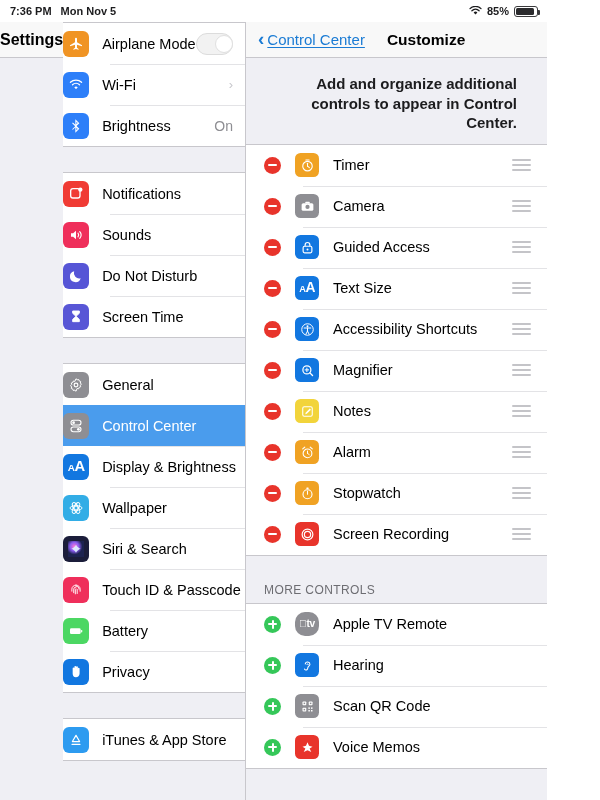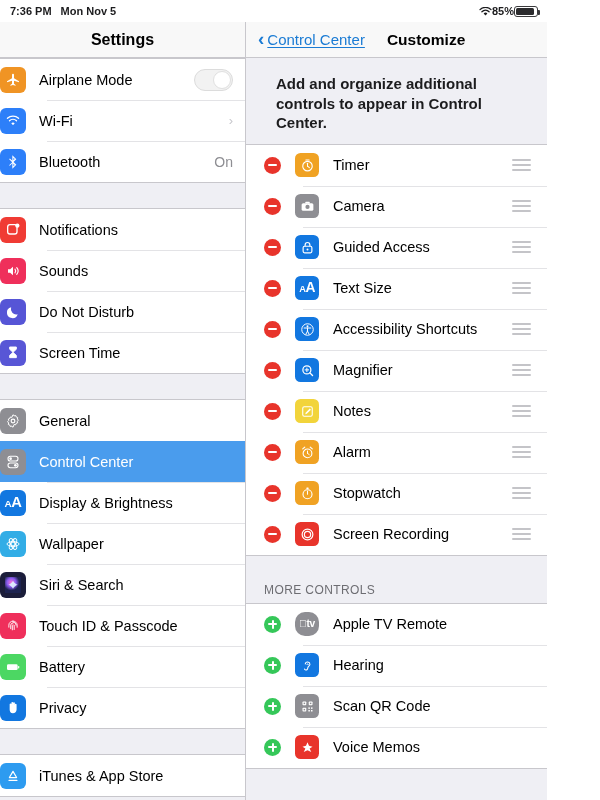--- a/index.html
+++ b/index.html
@@ -14,41 +14,41 @@
 
   
   .statusbar {
     height: 22px; flex: 0 0 22px;
     display: flex; align-items: center;
     padding: 0 9px 0 10px;
     background: #ffffff;
     font-size: 11px; font-weight: bold; color: #1c1c1e;
   }
   .sb-left { display: flex; align-items: center; gap: 9px; }
-  .sb-right { margin-left: auto; display: flex; align-items: flex-end; }
+  .sb-right { margin-left: auto; display: flex; align-items: center; gap: 5px; }
   .wifi-glyph { display: inline-block; font-size: 11px; line-height: 1; }
   .battery {
     width: 24px; height: 11px; border: 1.2px solid #3a3a3c; border-radius: 3px;
     position: relative; display: inline-block;
   }
   .battery::after {
     content: ""; position: absolute; right: -3.2px; top: 3px;
     width: 2px; height: 5px; background: #3a3a3c; border-radius: 0 1px 1px 0;
   }
   .battery .fill { position: absolute; left: 1px; top: 1px; bottom: 1px; width: 18px; background: #2b2b2d; border-radius: 1.5px; }
 
   
   .body { flex: 1; display: flex; min-height: 0; }
 
   
   .sidebar {
     width: 246px; flex: 0 0 246px;
     background: #efeff4;
     border-right: 1px solid #c8c7cc;
-    display: flex; flex-direction: column;
+    display: flex; flex-direction: row;
     overflow: hidden;
   }
   .side-nav {
     height: 36px; flex: 0 0 36px;
     display: flex; align-items: center; justify-content: center;
     background: #f8f8f8; border-bottom: 1px solid #c8c7cc;
   }
   .side-nav .title { font-size: 16px; font-weight: bold; color: #000; }
   .side-list { flex: 1; overflow: hidden; }
   .group { background: #ffffff; border-top: 1px solid #c8c7cc; border-bottom: 1px solid #c8c7cc; }
@@ -99,21 +99,21 @@
   }
   .back-link { display: flex; align-items: center; gap: 3px; cursor: pointer; }
   .back-chevron { color: #1a7bd4; font-size: 19px; font-weight: bold; line-height: 1; margin-top: -2px; }
   .back-text {
     font-size: 15px; color: #1a7bd4; text-decoration: underline; text-underline-offset: 2px;
   }
   .detail-title { margin-left: 22px; font-size: 15.5px; font-weight: bold; color: #000; }
 
   .detail-body { flex: 1; overflow: hidden; }
   .intro {
-    padding: 16px 30px 11px 30px; text-align: left;
+    padding: 16px 30px 11px 30px; text-align: right;
     font-size: 15px; font-weight: bold; color: #1c1c1e; line-height: 1.3;
   }
   .section-header {
     padding: 3px 0 6px 18px; font-size: 12px; color: #6d6d72; letter-spacing: 0.4px;
   }
   .dsection { background: #fff; border-top: 1px solid #c8c7cc; border-bottom: 1px solid #c8c7cc; }
   .drow {
     display: flex; align-items: center; height: 41px;
     padding-left: 18px; padding-right: 16px; position: relative; background: #fff;
   }
@@ -196,21 +196,21 @@
               </span>
               <span class="row-label">Wi-Fi</span>
               <span class="row-chevron">›</span>
             </div>
             <div class="row">
               <span class="app-icon" style="background: rgb(45, 127, 249);">
                 <svg width="16" height="16" viewBox="0 0 24 24">
                   <path d="M11 2v8.2L7.3 6.6 6.2 7.7l4.6 4.5-4.6 4.5 1.1 1.1L11 14v8l6-5.9-4.2-4.1L17 7.9zm1.6 3.6 1.9 1.9-1.9 1.9zm0 9.1 1.9 1.8-1.9 1.9z" fill="white"></path>
                 </svg>
               </span>
-              <span class="row-label">Bluetooth</span>
+              <span class="row-label">Brightness</span>
               <span class="row-value">On</span>
             </div>
           </div>
           <div class="gap"></div>
           <div class="group">
             <div class="row">
               <span class="app-icon" style="background: rgb(240, 59, 52);">
                 <svg width="16" height="16" viewBox="0 0 24 24">
                   <rect x="4" y="4" width="14" height="14" rx="3.4" fill="none" stroke="white" stroke-width="2"></rect>
                   <circle cx="18.5" cy="5.5" r="3.2" fill="white"></circle>

